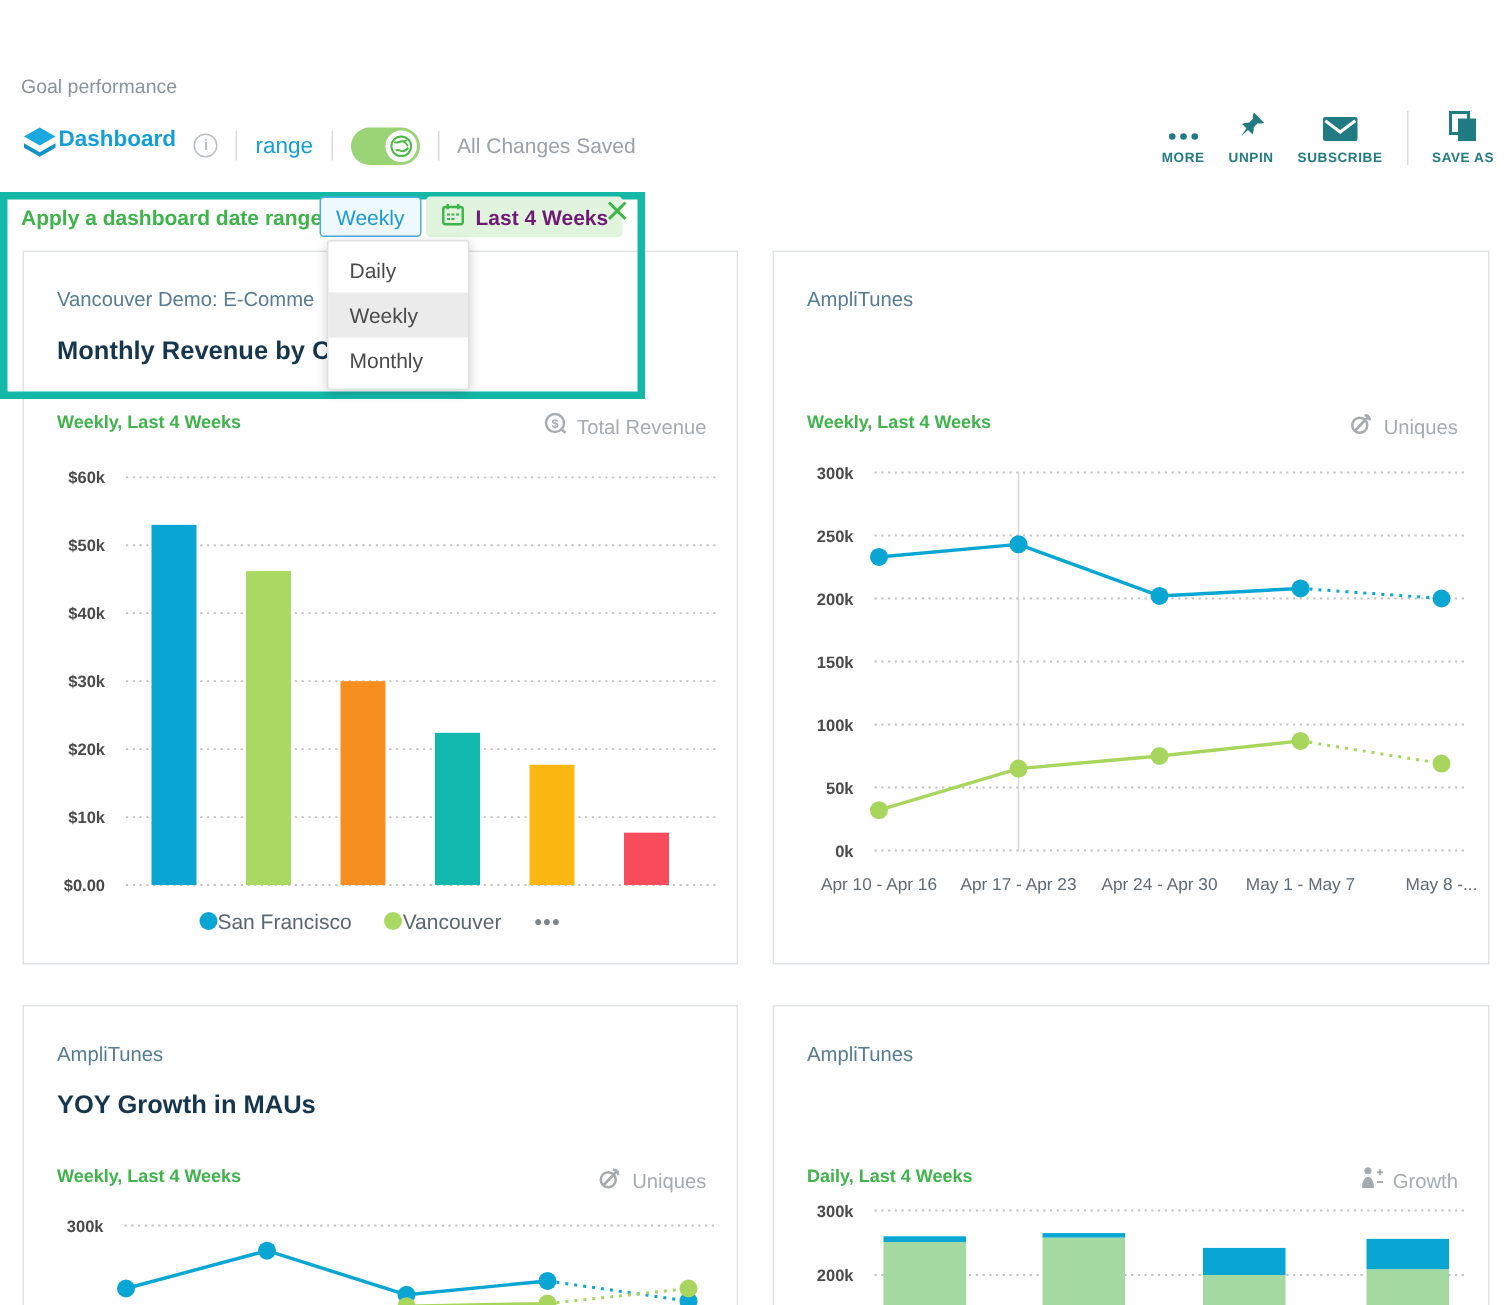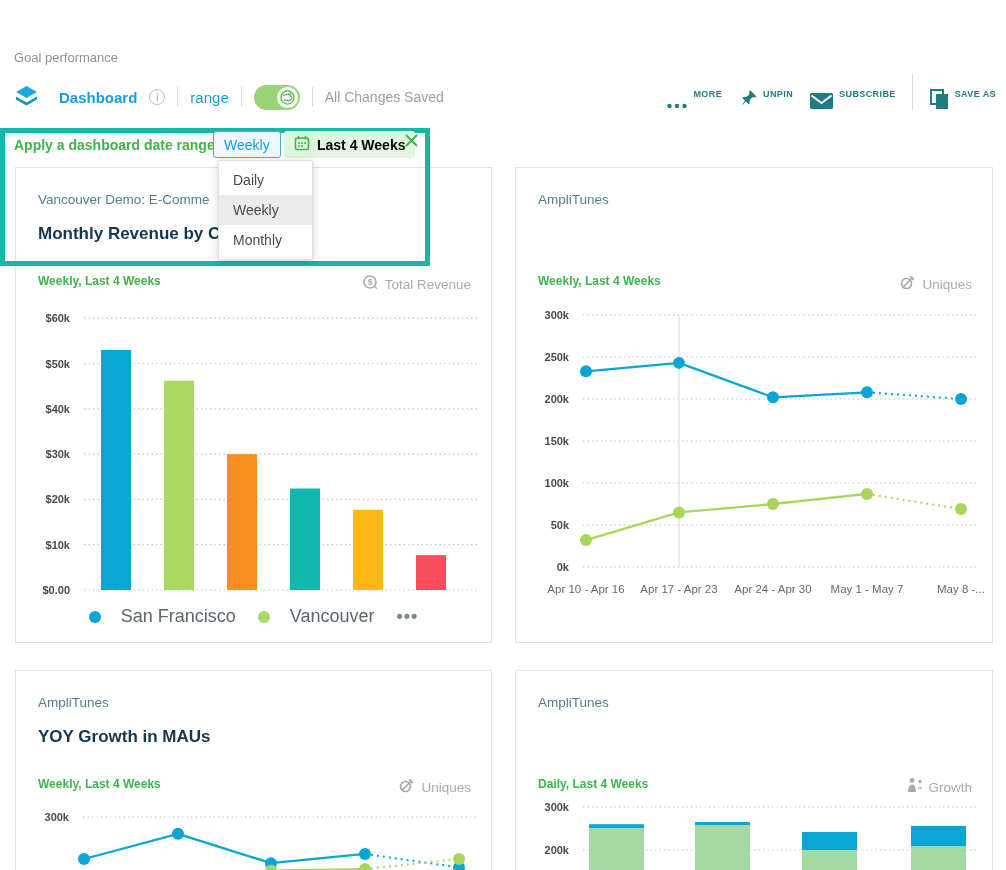--- a/index.html
+++ b/index.html
@@ -7,46 +7,46 @@
   #screen {
     position:relative; width:1006px; height:870px; overflow:hidden;
     background:#fff; font-family:"Liberation Sans", sans-serif;
   }
   svg text { font-family:"Liberation Sans", sans-serif; }
 
   
   .page-title { position:absolute; left:13px; top:2px; font-size:23px; font-weight:bold; color:#17314a; letter-spacing:.2px; }
   .page-sub   { position:absolute; left:14px; top:50px; font-size:13px; color:#8b9298; }
   .dash-row   { position:absolute; left:14px; top:82px; height:30px; display:flex; align-items:center; gap:12px; }
-  .dash-link  { display:flex; align-items:center; gap:20px; font-size:15px; font-weight:bold; color:#149fd9; cursor:pointer; }
+  .dash-link  { display:flex; align-items:flex-start; gap:0; font-size:15px; font-weight:bold; color:#149fd9; cursor:pointer; }
   .owner-link { font-size:15px; color:#149fd9; cursor:pointer; }
   .vdiv       { width:1px; height:20px; background:#d7dbde; }
   .saved      { font-size:14px; color:#9aa1a7; }
   .toggle     { position:relative; width:46px; height:25px; background:#9bd377; border-radius:13px; cursor:pointer; }
   .toggle .knob { position:absolute; right:2px; top:2px; width:21px; height:21px; background:#fff; border-radius:50%;
                   display:flex; align-items:center; justify-content:center; }
   .info-circle { width:16px; height:16px; border:1px solid #b9bec3; border-radius:50%; color:#b9bec3;
                  font-size:10px; display:flex; align-items:center; justify-content:center; font-weight:bold; cursor:pointer;}
 
   
   .actions { position:absolute; top:74px; right:10px; display:flex; align-items:flex-end; gap:16px; }
-  .action  { display:flex; flex-direction:row; align-items:flex-start; gap:5px; cursor:pointer; }
+  .action  { display:flex; flex-direction:column; align-items:center; gap:5px; cursor:pointer; }
   .action .lbl { font-size:9px; font-weight:bold; letter-spacing:.4px; color:#217b82; }
   .action .ic  { height:21px; display:flex; align-items:flex-end; }
   .act-div { width:1px; height:36px; background:#d9dde0; align-self:center; }
 
   
   .hl-box { position:absolute; left:0; top:128px; width:430px; height:138px;
             border:5px solid #14b8a6; z-index:5; pointer-events:none; }
   .banner-label { position:absolute; left:14px; top:137px; font-size:14px; font-weight:bold; color:#3eb44a; z-index:6; }
   .interval-btn { position:absolute; left:213px; top:131px; height:27px; padding:0 10px; background:#eef8ff;
                   border:1px solid #49acdf; border-radius:3px; color:#1b9ad6; font-size:14px;
                   display:flex; align-items:center; z-index:6; cursor:pointer; }
   .range-chip { position:absolute; left:284px; top:131px; height:27px; padding:0 10px; background:#e1f4de;
-                border-radius:3px; color:#000000; font-size:14px; font-weight:bold;
+                border-radius:3px; color:#701a75; font-size:14px; font-weight:bold;
                 display:flex; align-items:center; gap:7px; z-index:6; cursor:pointer; }
   .banner-close { position:absolute; left:404px; top:133px; z-index:6; cursor:pointer; }
 
   .dropdown { position:absolute; left:218px; top:160px; width:95px; background:#fff; z-index:7;
               border:1px solid #e0e0e0; border-radius:2px; box-shadow:0 2px 8px rgba(0,0,0,.18); padding:4px 0; }
   .dd-item  { height:30px; line-height:30px; padding-left:14px; font-size:14px; color:#4a4a4a; cursor:pointer; }
   .dd-item.selected { background:#ebebeb; }
 
   
   .card { position:absolute; width:477px; height:476px; background:#fff; border:1px solid #e0e4e7; }
@@ -54,21 +54,21 @@
   #card1 { left:515px; top:167px; width:478px; }
   #card2 { left:15px;  top:670px; }
   #card3 { left:515px; top:670px; width:478px; }
   .card-source { position:absolute; left:22px; top:24px; font-size:13.5px; color:#557c93; }
   .card-title  { position:absolute; left:22px; top:56px; font-size:17px; font-weight:600; color:#16364e; white-space:nowrap; }
   .card-sub    { position:absolute; left:22px; top:106px; font-size:12px; font-weight:bold; color:#3eb44a; }
   .card-metric { position:absolute; right:20px; top:106px; font-size:13.5px; color:#a6abb0;
                  display:flex; align-items:center; gap:6px; }
   .chart-area  { position:absolute; left:0; top:0; width:100%; height:476px; }
   .legend-row  { position:absolute; left:0; top:438px; width:100%; display:flex; justify-content:center; gap:22px; }
-  .leg-item    { display:flex; align-items:center; gap:20px; font-size:18px; color:#5c666d; cursor:pointer; }
+  .leg-item    { display:flex; align-items:center; gap:0; font-size:14px; color:#5c666d; cursor:pointer; }
   .leg-dot     { width:12px; height:12px; border-radius:50%; display:inline-block; }
   .leg-more    { color:#7d868c; letter-spacing:1px; font-weight:bold; }
 </style>
 </head>
 <body>
 
 <div id="screen">
 
   <div class="page-sub">Goal performance</div>
 

